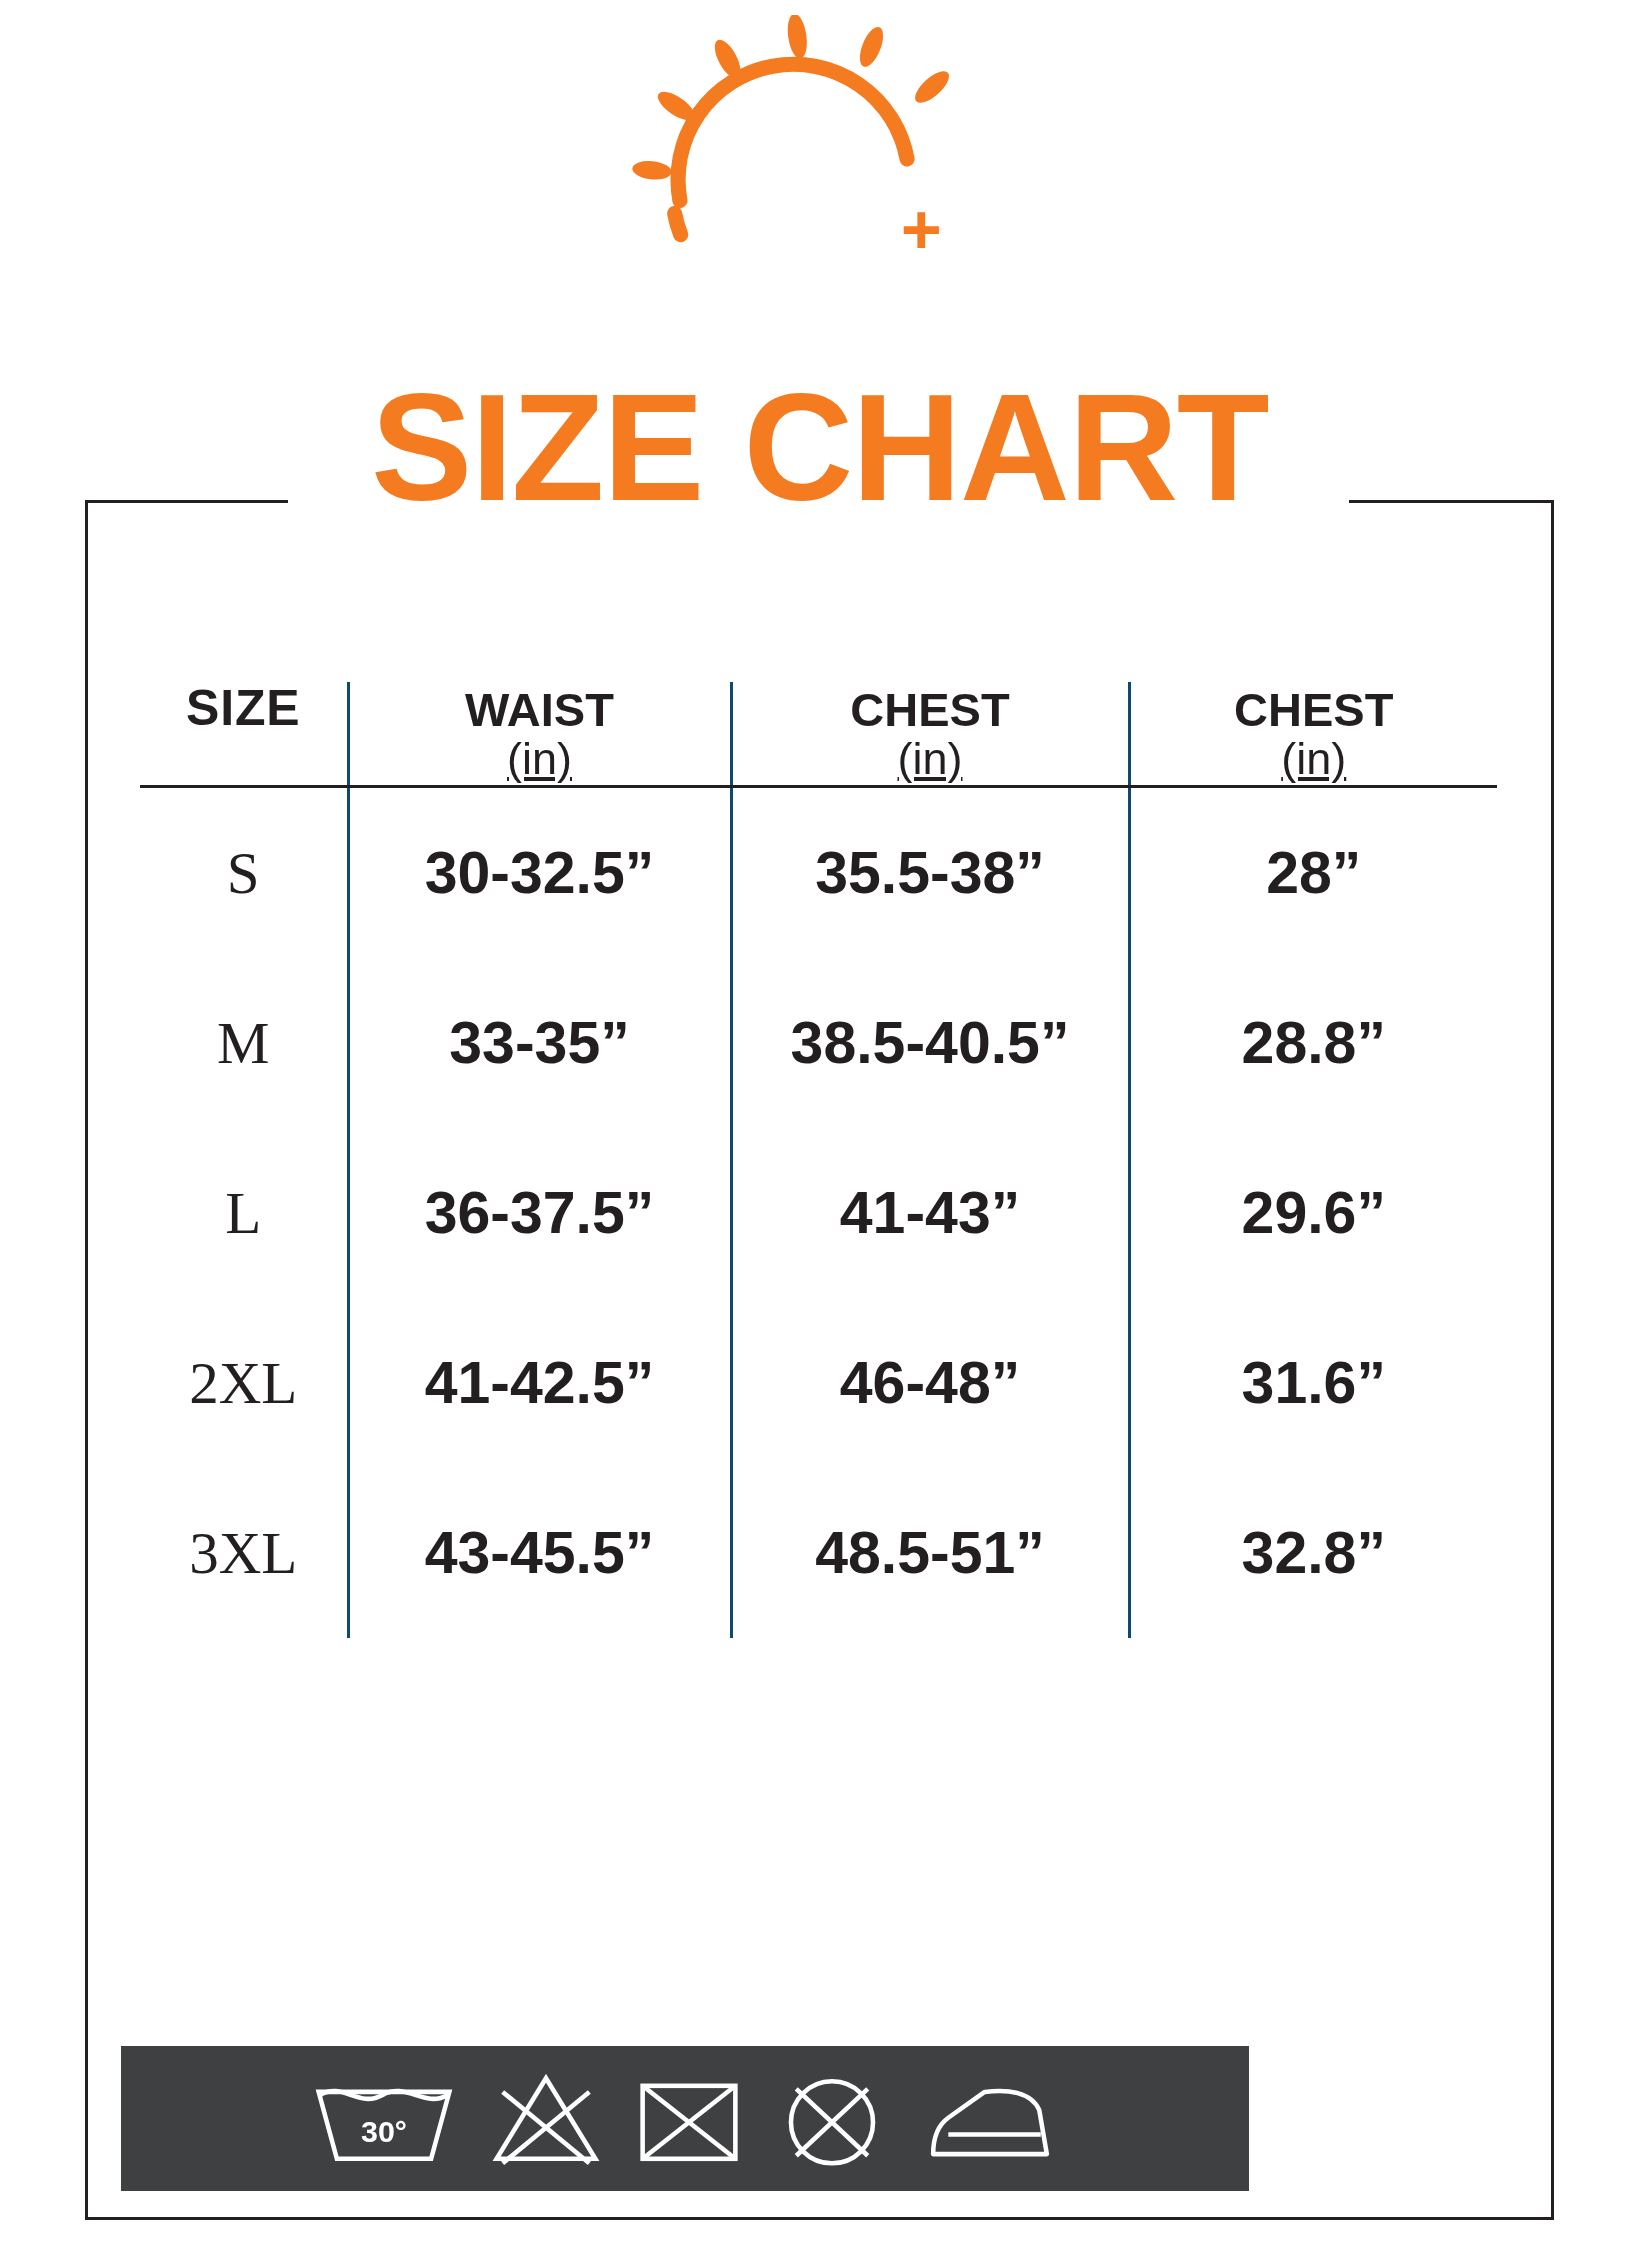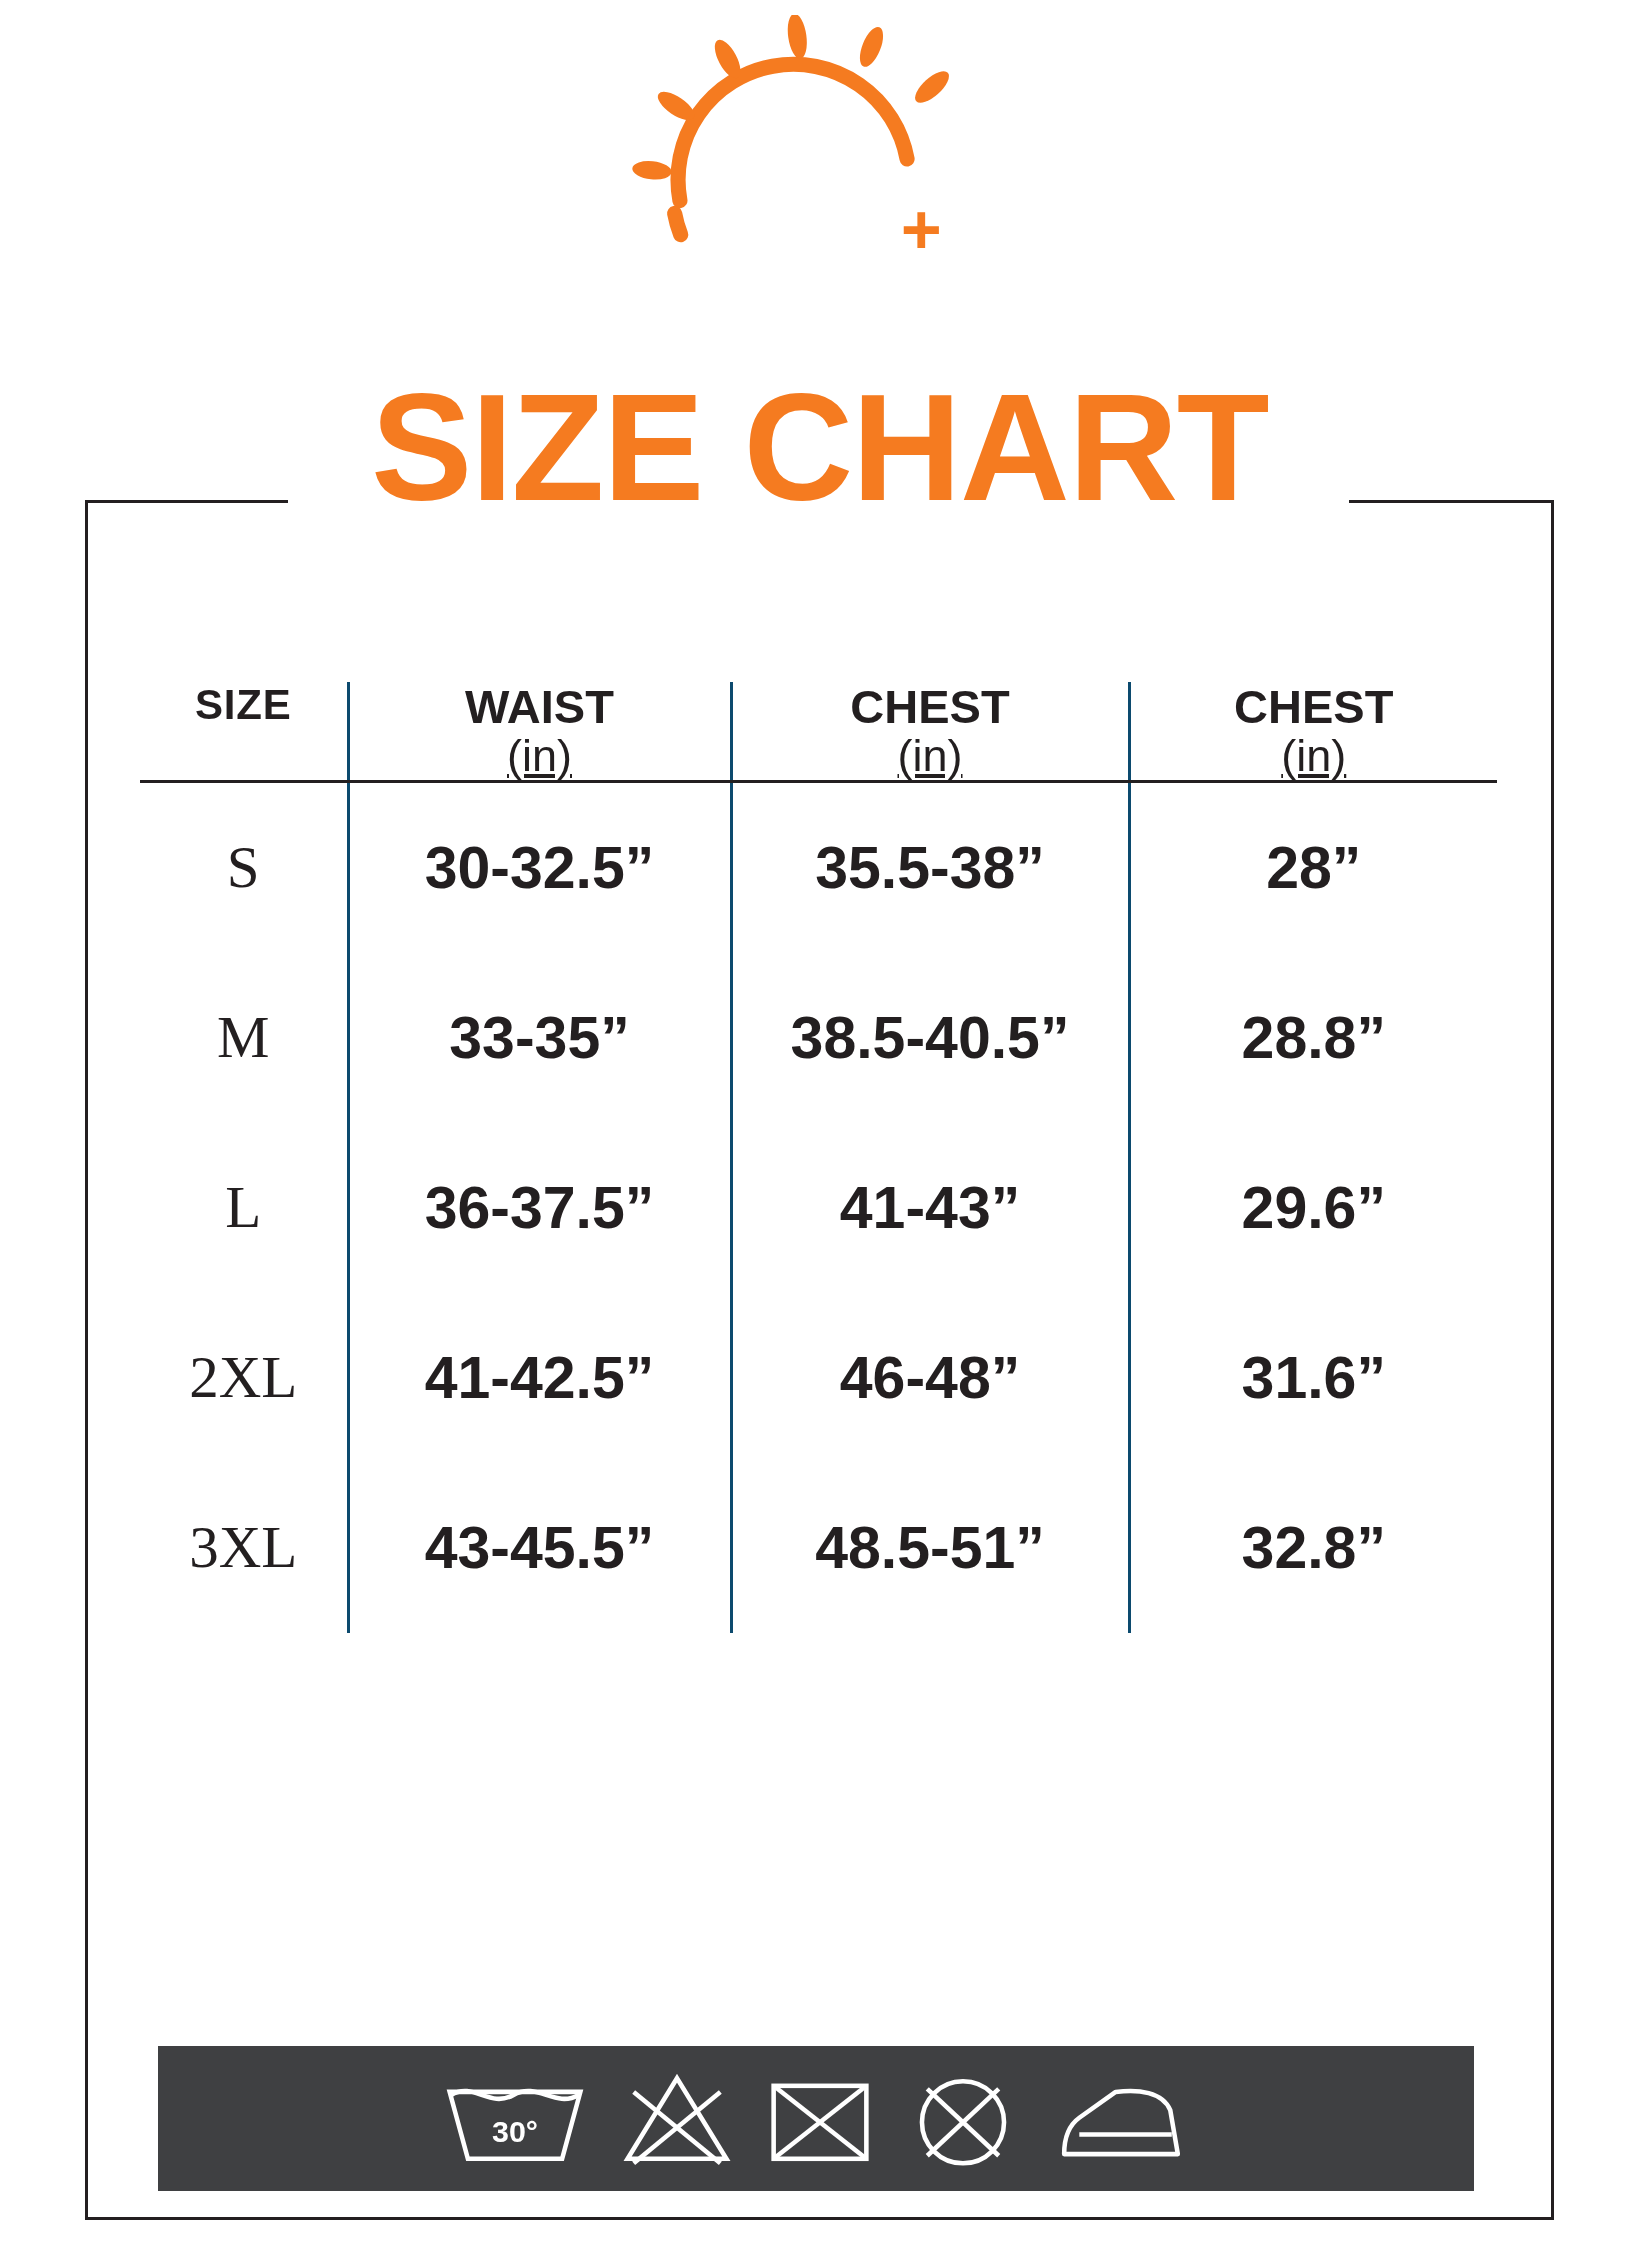--- a/index.html
+++ b/index.html
@@ -145,21 +145,21 @@
     font-size: 47px;
     line-height: 1.06;
   }
   thead th .unit {
     display: block;
     font-weight: normal;
     font-size: 45px;
     text-decoration: underline;
   }
   thead th.size-head {
-    font-size: 42px;
+    font-size: 50px;
     letter-spacing: 0.8px;
     padding-bottom: 50px;
   }
   thead th.vline,
   tbody td.vline {
     border-left: 3px solid #0c4a6e;
   }
 
   tbody td {
     height: 170px;
@@ -171,29 +171,28 @@
     font-family: "Liberation Serif", serif;
     font-weight: normal;
     font-size: 59px;
   }
 
   
   .care-bar {
     position: absolute;
     left: 121px;
     top: 2046px;
-    width: 1316px;
+    width: 1128px;
     height: 145px;
     background: #3f4042;
     display: flex;
     align-items: center;
     justify-content: center;
     gap: 29px;
     z-index: 5;
-    margin-left: 37px;
   }
   .care-icon { display: block; }
 
 </style>
 </head>
 <body>
 
 <div class="page">
 
   <div class="upf-badge">

